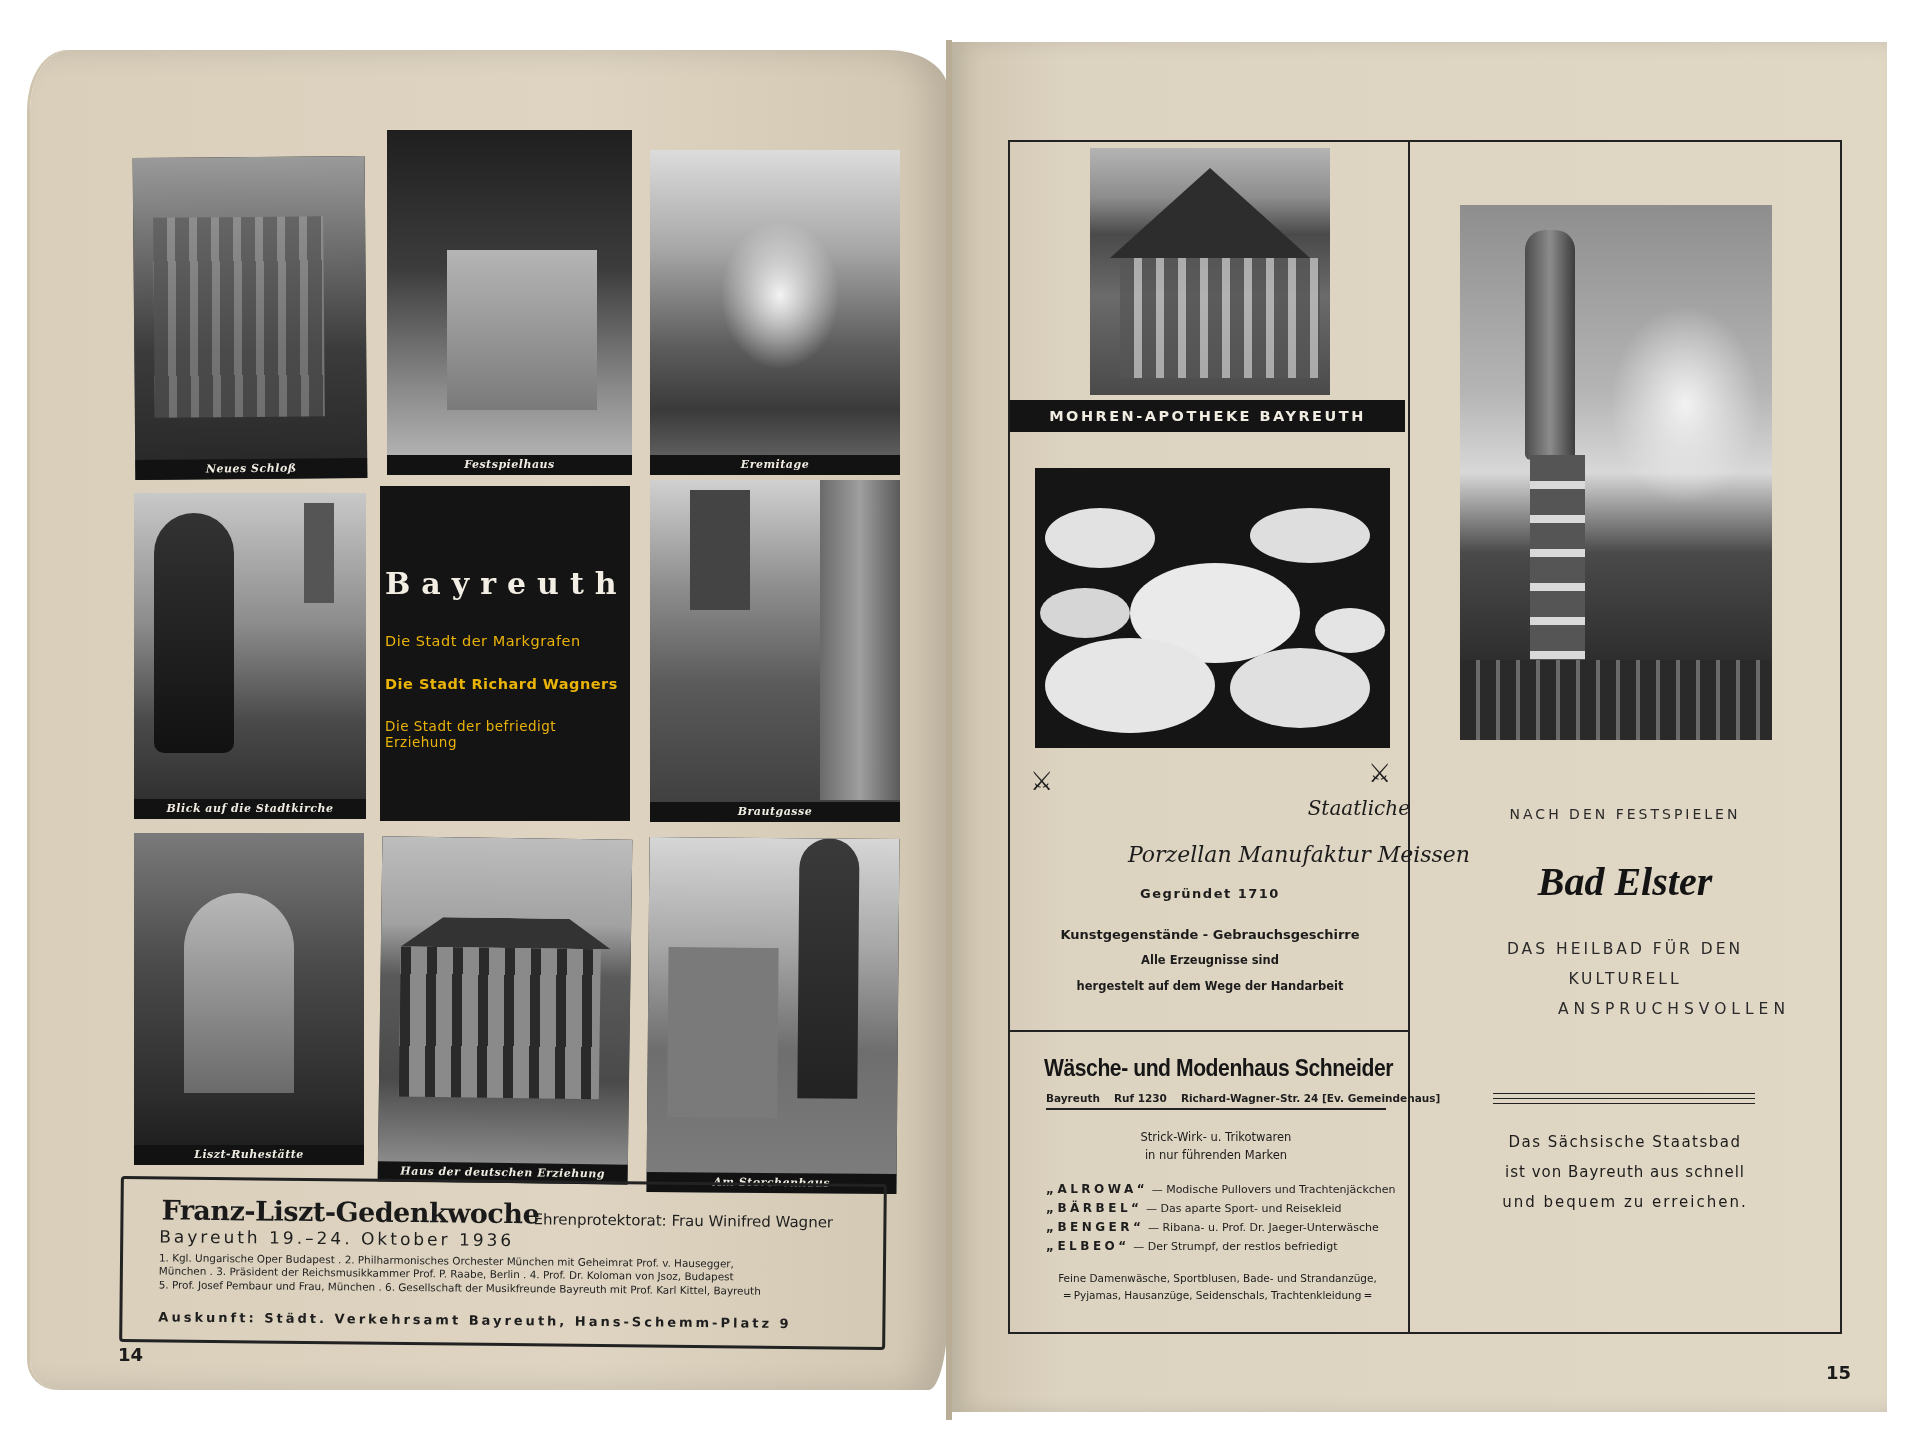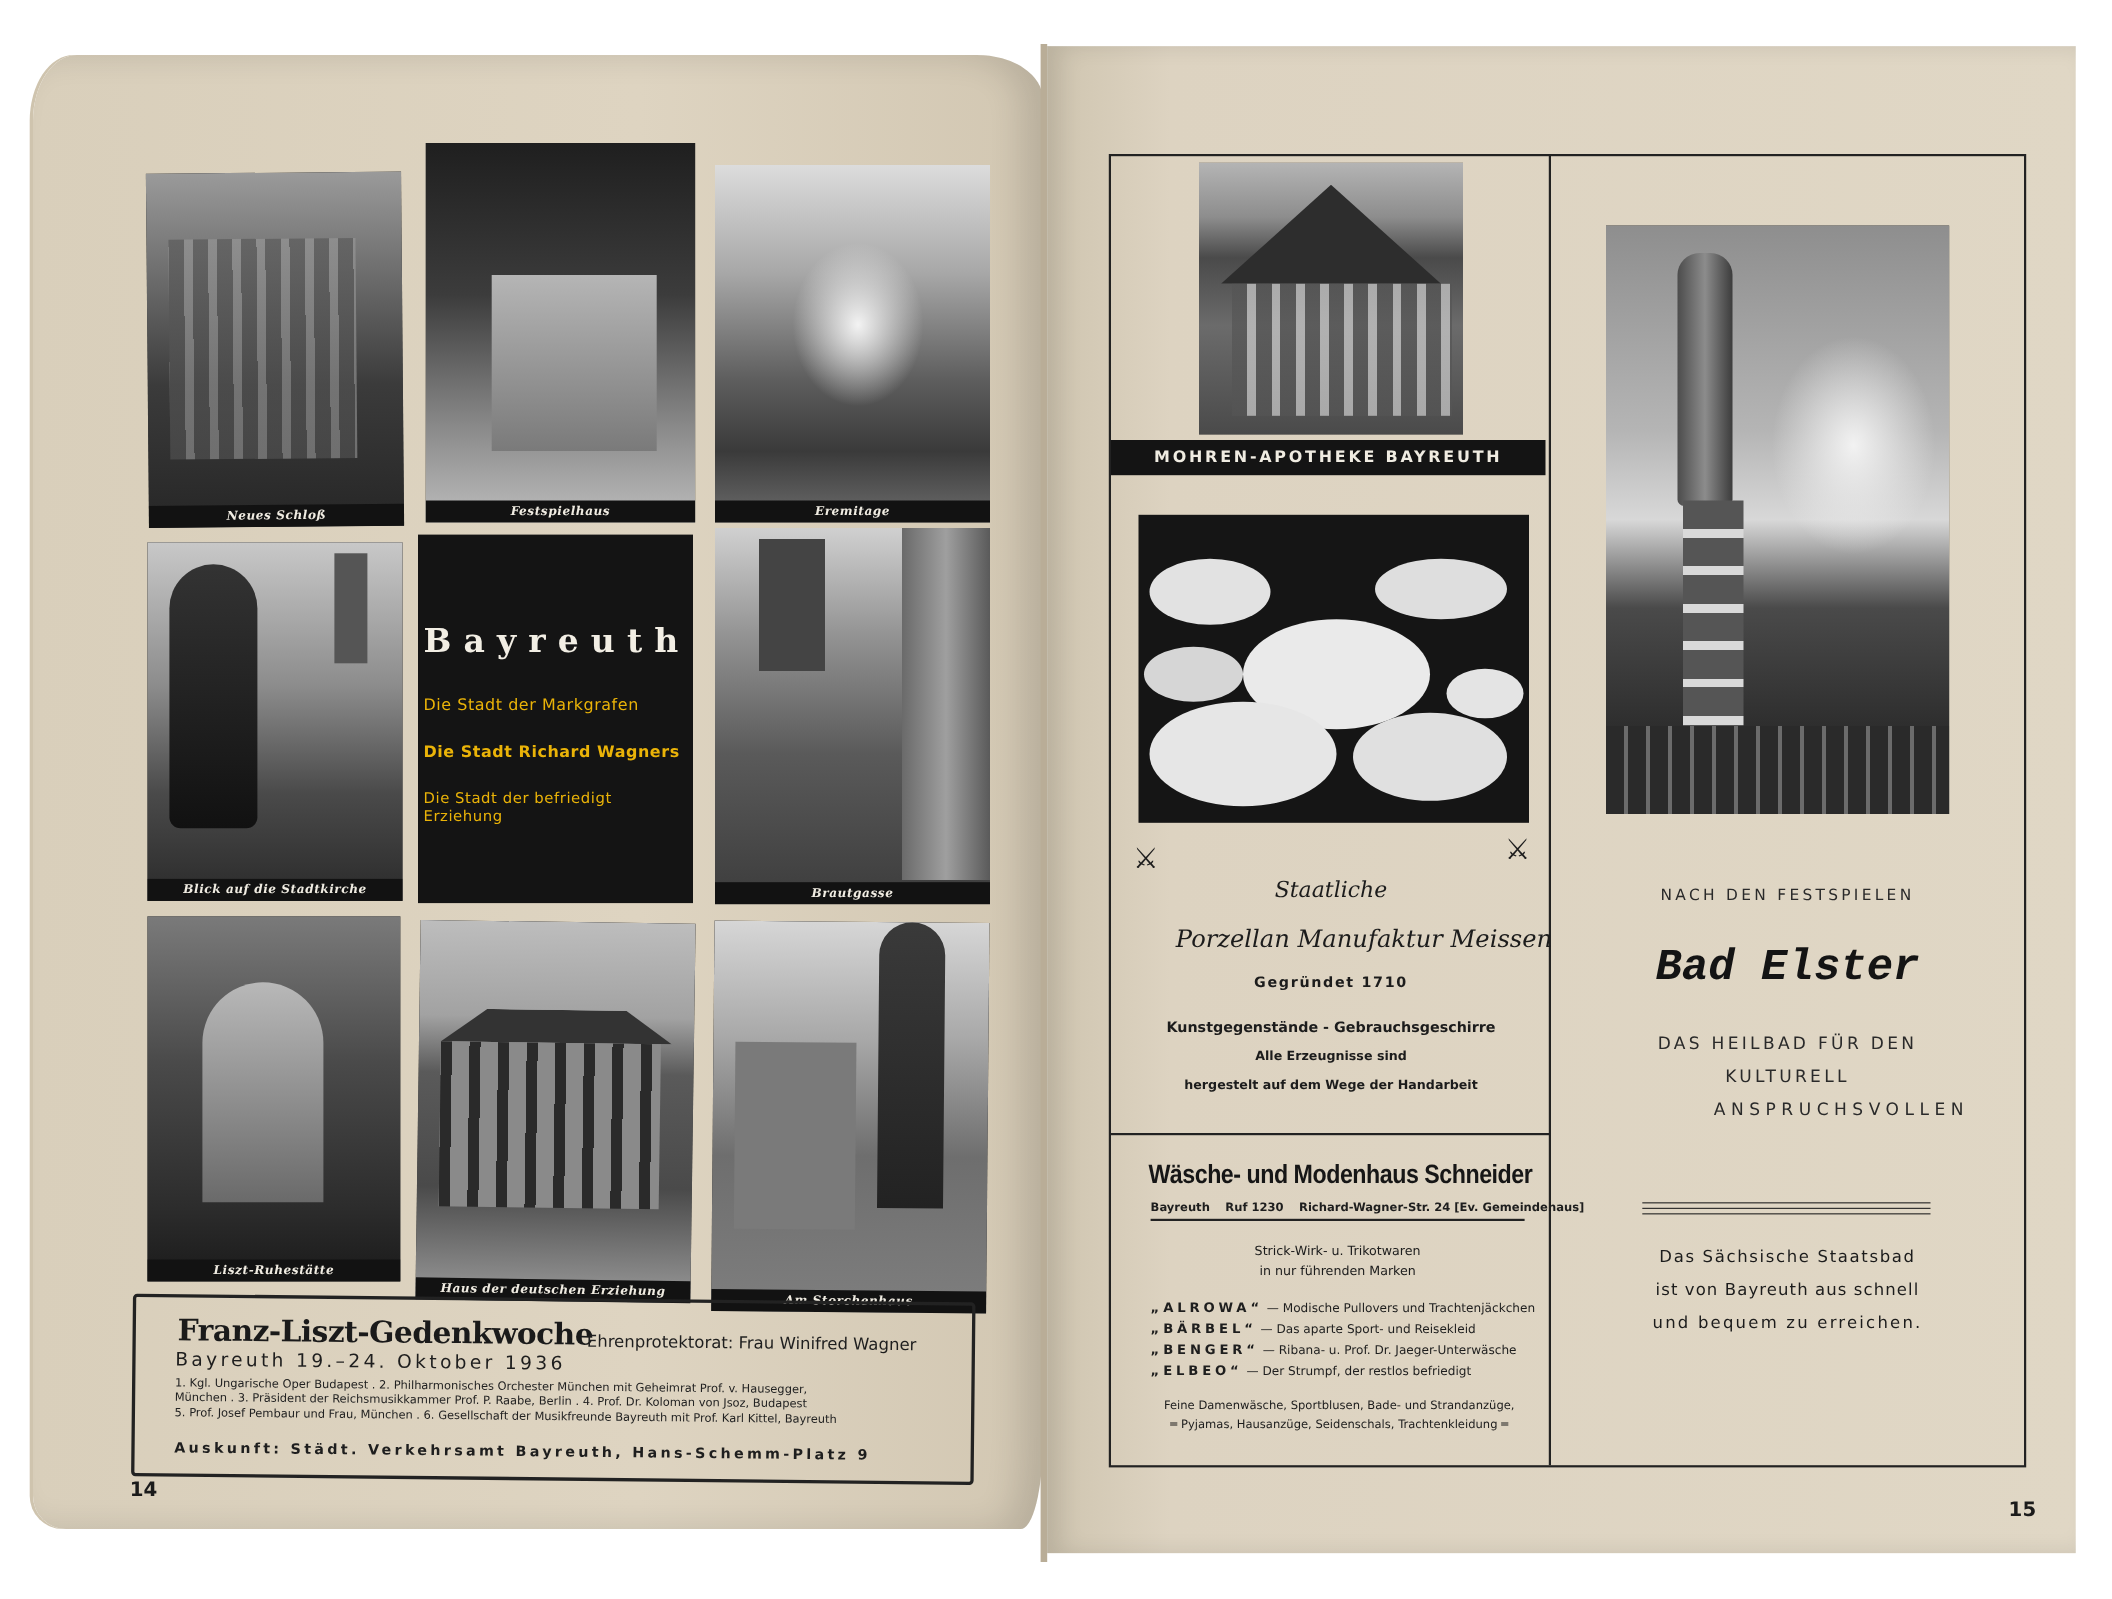--- a/index.html
+++ b/index.html
@@ -56,29 +56,29 @@
   .page-num { position:absolute; font-size:18px; font-weight:bold; color:#1b1b1b; }
 
   
   .frame { position:absolute; border:2px solid #222; }
   .rule { position:absolute; background:#222; }
   .apo-banner {
     position:absolute; left:1010px; top:400px; width:395px; height:32px; background:#141414;
     color:#f0ece2; font-size:14.5px; font-weight:bold; letter-spacing:2.5px; text-align:center; line-height:32px;
   }
   .center-text { position:absolute; text-align:center; }
-  .script { font-family:"DejaVu Serif", serif; font-style:italic; }
+  .script { font-family:"DejaVu Serif", serif; font-style:italic;text-align:right; }
   .meissen-mark { position:absolute; font-size:26px; color:#1d1d1d; font-weight:bold; }
   .schneider-title { position:absolute; left:1044px; top:1054px; width:340px; font-size:24px; font-weight:bold; letter-spacing:-0.5px; color:#161616; font-family:"Liberation Sans", sans-serif; transform:scaleX(0.88); transform-origin:left; white-space:nowrap;}
   .schneider-addr { position:absolute; left:1046px; top:1092px; width:340px; font-size:10.5px; font-weight:bold; color:#1e1e1e; display:flex; gap:14px; white-space:nowrap; }
   .brand-row { position:absolute; left:1046px; font-size:11px; color:#1e1e1e; white-space:nowrap; }
   .brand-row b { letter-spacing:3.5px; font-size:12px; }
   .elster-title {
     position:absolute; left:1460px; top:858px; width:330px; text-align:center;
-    font-family:Liberation Mono, monospace; font-style:italic; font-weight:bold; font-size:40px; color:#141414;
+    font-family:Liberation Serif, serif; font-style:italic; font-weight:bold; font-size:40px; color:#141414;
   }
   .caps { letter-spacing:3px; font-size:15.5px; color:#2a2a2a; }
 </style>
 </head>
 <body>
 
 <div class="page page-left"></div>
 <div class="spine"></div>
 <div class="page page-right"></div>
 

